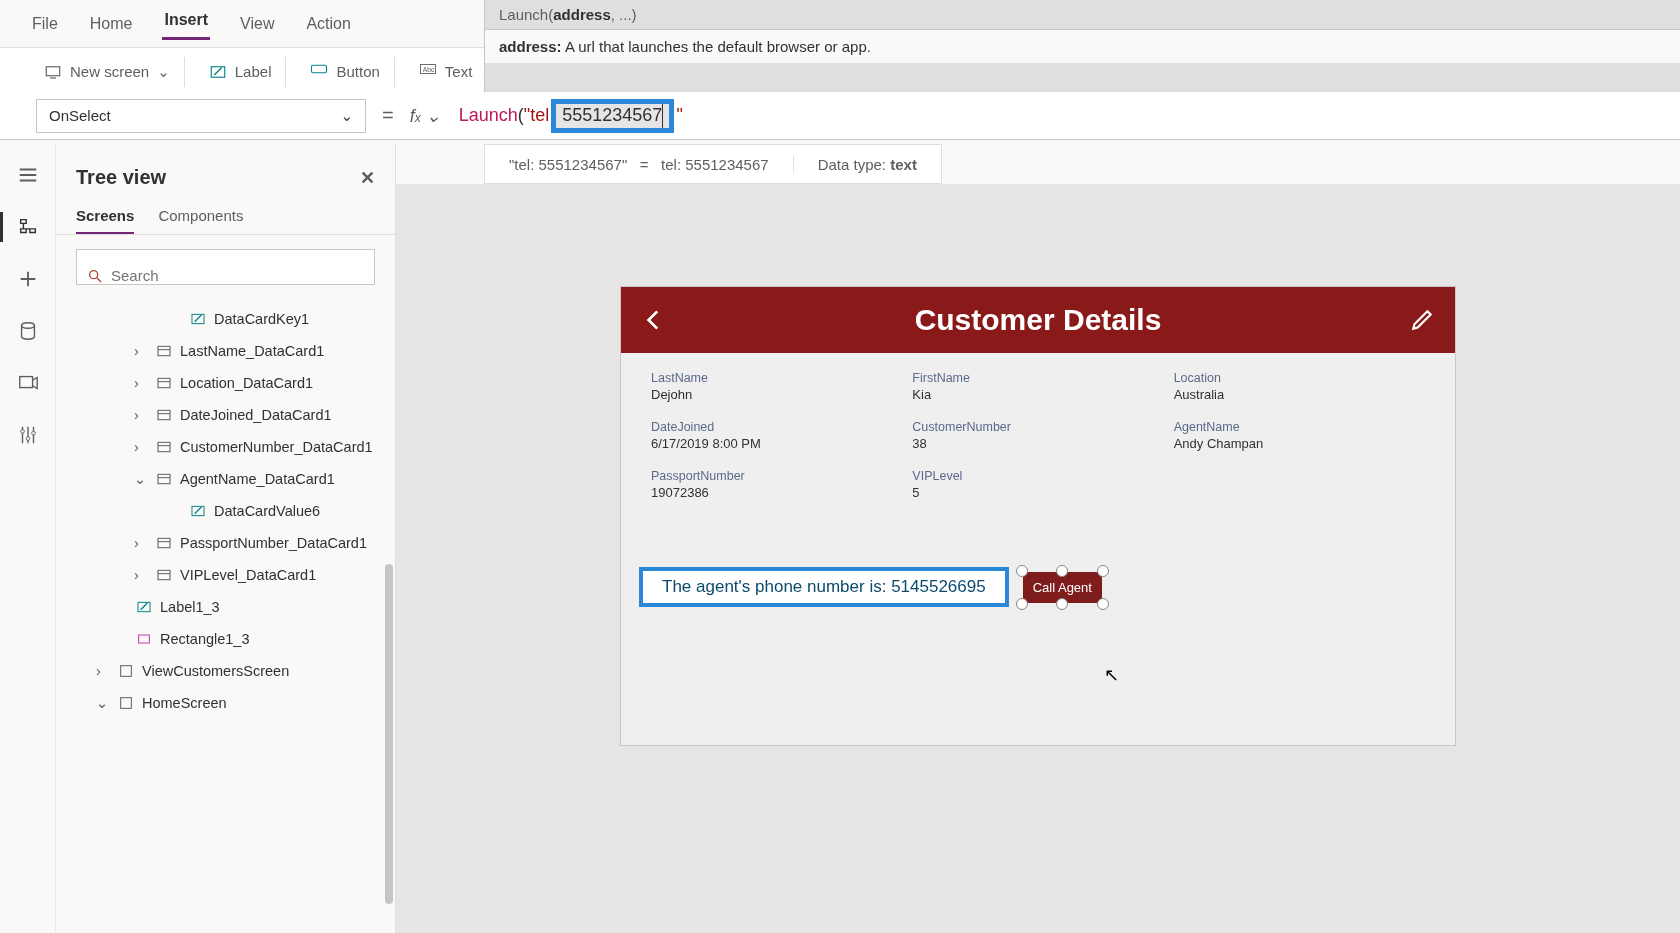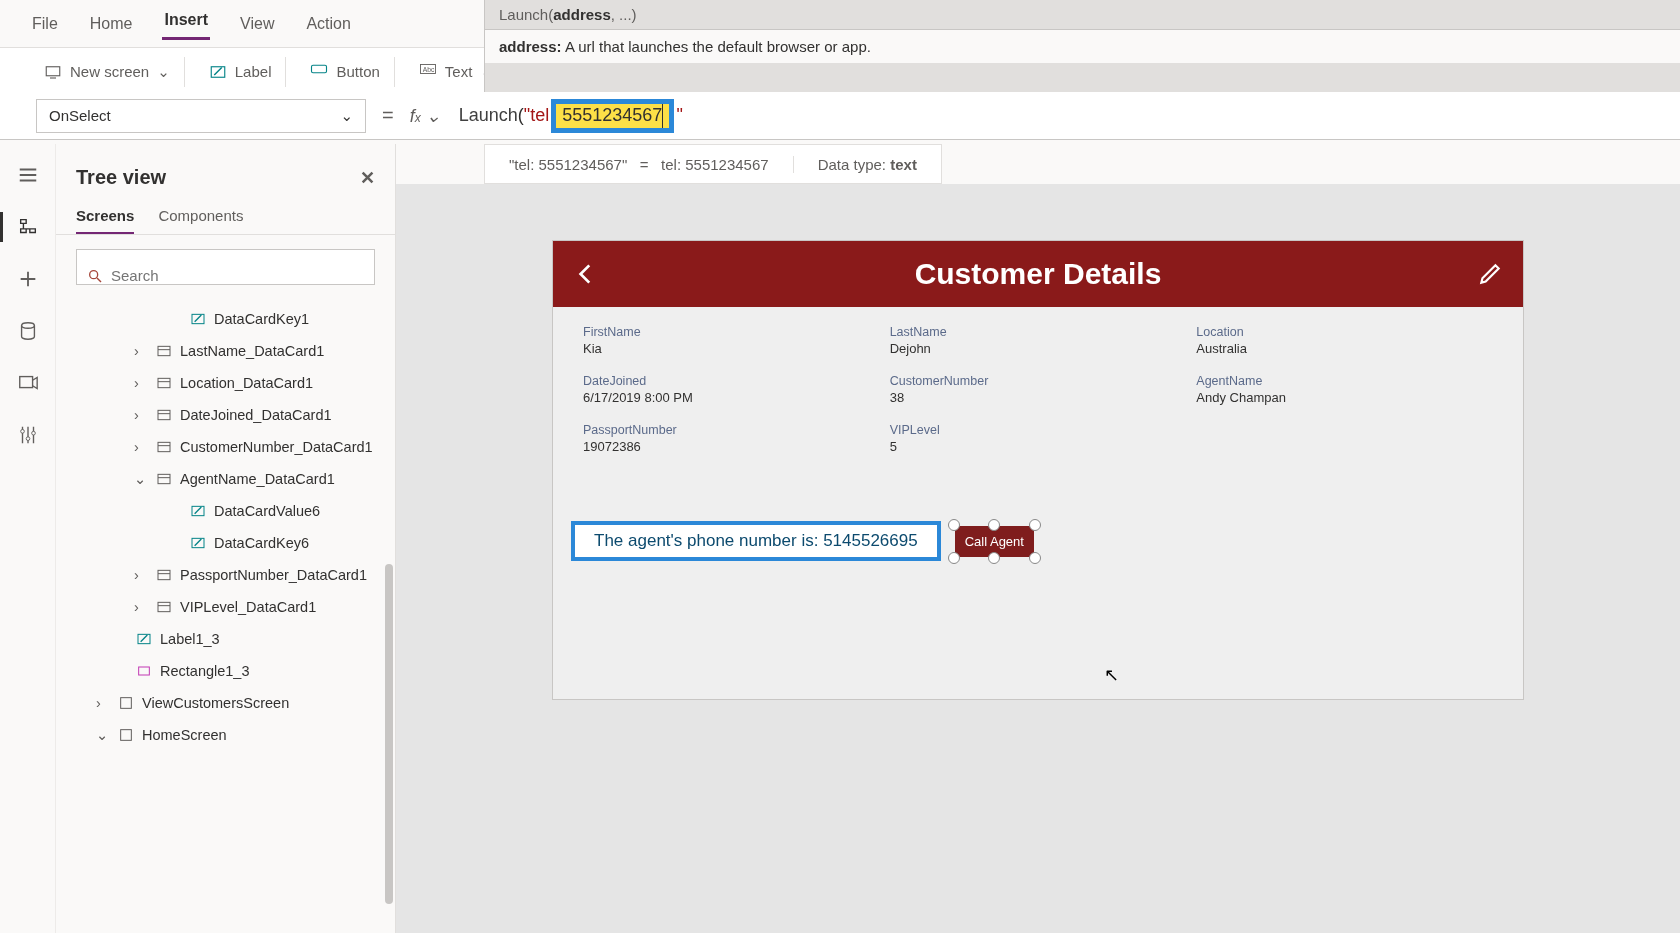--- a/index.html
+++ b/index.html
@@ -21,23 +21,23 @@
   .formula-help .sig { padding:6px 14px; font-size:15px; color:#605e5c;}
   .formula-help .sig b{color:#323130;}
   .formula-help .desc{ padding:8px 14px; font-size:15px; color:#323130; background:#faf9f8; border-top:1px solid #c8c6c4;}
 
   
   .formulabar { position:absolute; top:92px; left:0; right:0; height:48px; display:flex; align-items:center; background:#fff; border-bottom:1px solid #c8c6c4;}
   .prop-select { width:330px; margin-left:36px; height:34px; border:1px solid #c8c6c4; background:#fff; display:flex; align-items:center; padding:0 12px; font-size:15px; justify-content:space-between; cursor:pointer;}
   .eq { font-size:20px; color:#605e5c; padding:0 16px;}
   .fx { font-style:italic; font-size:18px; color:#605e5c; padding-right:8px;}
   .formula-input { flex:1; font-family:Consolas,monospace; font-size:18px; padding:6px 10px; display:flex; align-items:center;}
-  .tok-fn{color:#404040;}
+  .tok-fn{color:#be185d;}
   .tok-str{color:#a31515;}
-  .hl-box{ border:5px solid #2b88d8; background:#fde047; padding:0 6px; margin:0 2px; color:#323130; position:relative;text-align:center;}
+  .hl-box{ border:5px solid #2b88d8; background:#e5e5e5; padding:0 6px; margin:0 2px; color:#323130; position:relative;text-align:center;}
   .caret{ display:inline-block; width:1px; height:24px; background:#323130; vertical-align:middle;}
 
   
   .result-strip { position:absolute; top:144px; left:484px; height:40px; display:flex; align-items:center; background:#fff; border:1px solid #e1dfdd; font-size:15px; color:#605e5c;}
   .result-strip .cell{padding:0 24px; border-right:1px solid #e1dfdd;}
   .result-strip .cell:last-child{border-right:none;}
 
   
   .rail { position:absolute; top:144px; left:0; width:56px; bottom:0; background:#faf9f8; display:flex; flex-direction:column; align-items:center; padding-top:20px; gap:30px; border-right:1px solid #edebe9;}
   .rail .ricon{width:22px;height:22px;color:#605e5c;cursor:pointer;}
@@ -58,21 +58,21 @@
   .chev{width:14px;display:inline-block;color:#605e5c;}
   .tico{width:16px;height:16px;display:inline-flex;align-items:center;justify-content:center;}
   .indent-1{padding-left:58px;}
   .indent-2{padding-left:78px;}
   .indent-3{padding-left:112px;}
   .indent-0{padding-left:40px;}
   .tree-scroll-thumb{position:absolute; right:2px; top:420px; width:8px; height:340px; background:#c8c6c4; border-radius:4px;}
 
   
   .canvas{position:absolute; top:184px; left:396px; right:0; bottom:0; background:#e5e5e5; display:flex; justify-content:center; padding-top:56px;}
-  .phone-screen{ width:972px; height:460px; background:#efefef; border:1px solid #c8c6c4; position:relative;}
+  .phone-screen{ width:836px; height:460px; background:#efefef; border:1px solid #c8c6c4; position:relative;margin-top:46px;}
   .appbar{height:66px; background:#8a1a1a; display:flex; align-items:center; justify-content:center; position:relative;}
   .appbar-title{color:#fff; font-size:30px; font-weight:700;}
   .appbar .back{position:absolute; left:20px; color:#fff;}
   .appbar .edit{position:absolute; right:20px; color:#fff;}
 
   .form-grid{display:grid; grid-template-columns:1fr 1fr 1fr; padding:18px 30px; row-gap:10px; column-gap:10px; font-size:13px;}
   .field-label{color:#5b6a8a; font-size:12.5px;}
   .field-val{color:#323130; font-size:13px; margin-top:2px; margin-bottom:8px;}
 
   .agent-row{position:absolute; left:18px; top:280px; display:flex; align-items:center; gap:14px;}
@@ -294,30 +294,20 @@
       <div class="tree-row indent-3">
         <span class="chev"></span>
         <span class="tico">
           <svg width="16" height="16" viewBox="0 0 24 24">
             <rect x="3" y="5" width="18" height="14" fill="none" stroke="#038387" stroke-width="1.5"></rect>
             <path d="M7 16 L17 6" stroke="#038387" stroke-width="2"></path>
           </svg>
         </span>
         <span>DataCardValue6</span>
       </div>
-      <div class="tree-row indent-3">
-        <span class="chev"></span>
-        <span class="tico">
-          <svg width="16" height="16" viewBox="0 0 24 24">
-            <rect x="3" y="5" width="18" height="14" fill="none" stroke="#038387" stroke-width="1.5"></rect>
-            <path d="M7 16 L17 6" stroke="#038387" stroke-width="2"></path>
-          </svg>
-        </span>
-        <span>DataCardKey6</span>
-      </div>
       <div class="tree-row indent-2">
         <span class="chev">›</span>
         <span class="tico">
           <svg width="16" height="16" viewBox="0 0 24 24">
             <rect x="3" y="5" width="18" height="14" fill="none" stroke="#605e5c" stroke-width="1.5"></rect>
             <line x1="3" y1="10" x2="21" y2="10" stroke="#605e5c" stroke-width="1.5"></line>
           </svg>
         </span>
         <span>PassportNumber_DataCard1</span>
       </div>
@@ -382,26 +372,26 @@
         </span>
       <span class="appbar-title">Customer Details</span>
       <span class="edit">
           <svg width="26" height="26" viewBox="0 0 24 24">
             <path d="M4 20 L8 19 L20 7 L17 4 L5 16 Z" fill="none" stroke="#fff" stroke-width="2"></path>
           </svg>
         </span>
     </div>
     <div class="form-grid" id="form-grid">
         <div>
+          <div class="field-label">LastName</div>
+          <div class="field-val">Dejohn</div>
+        </div>
+        <div>
           <div class="field-label">FirstName</div>
           <div class="field-val">Kia</div>
-        </div>
-        <div>
-          <div class="field-label">LastName</div>
-          <div class="field-val">Dejohn</div>
         </div>
         <div>
           <div class="field-label">Location</div>
           <div class="field-val">Australia</div>
         </div>
         <div>
           <div class="field-label">DateJoined</div>
           <div class="field-val">6/17/2019 8:00 PM</div>
         </div>
         <div>

